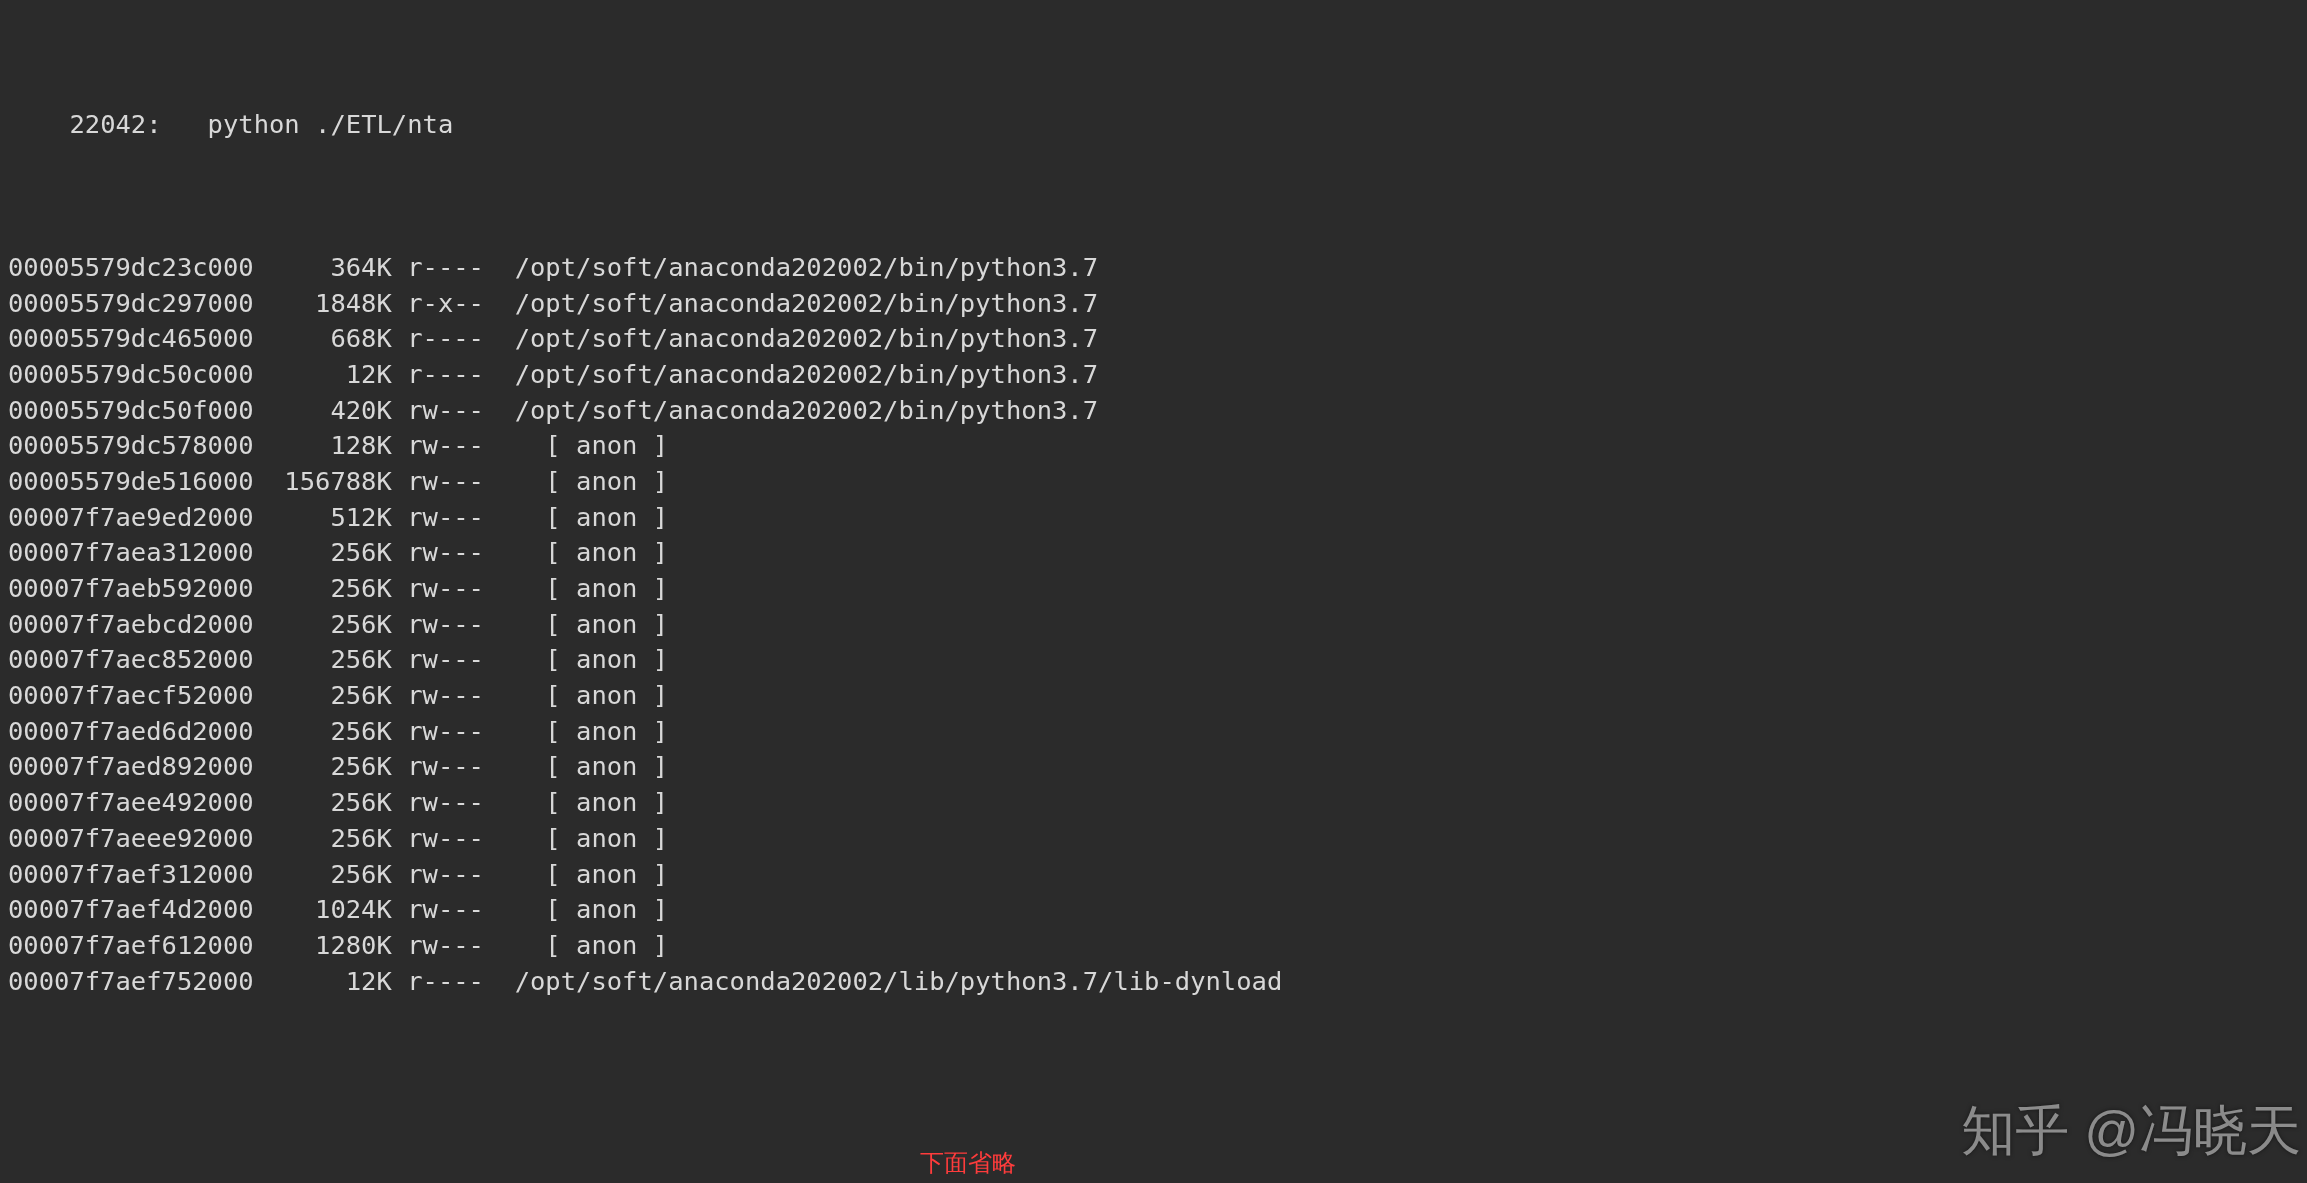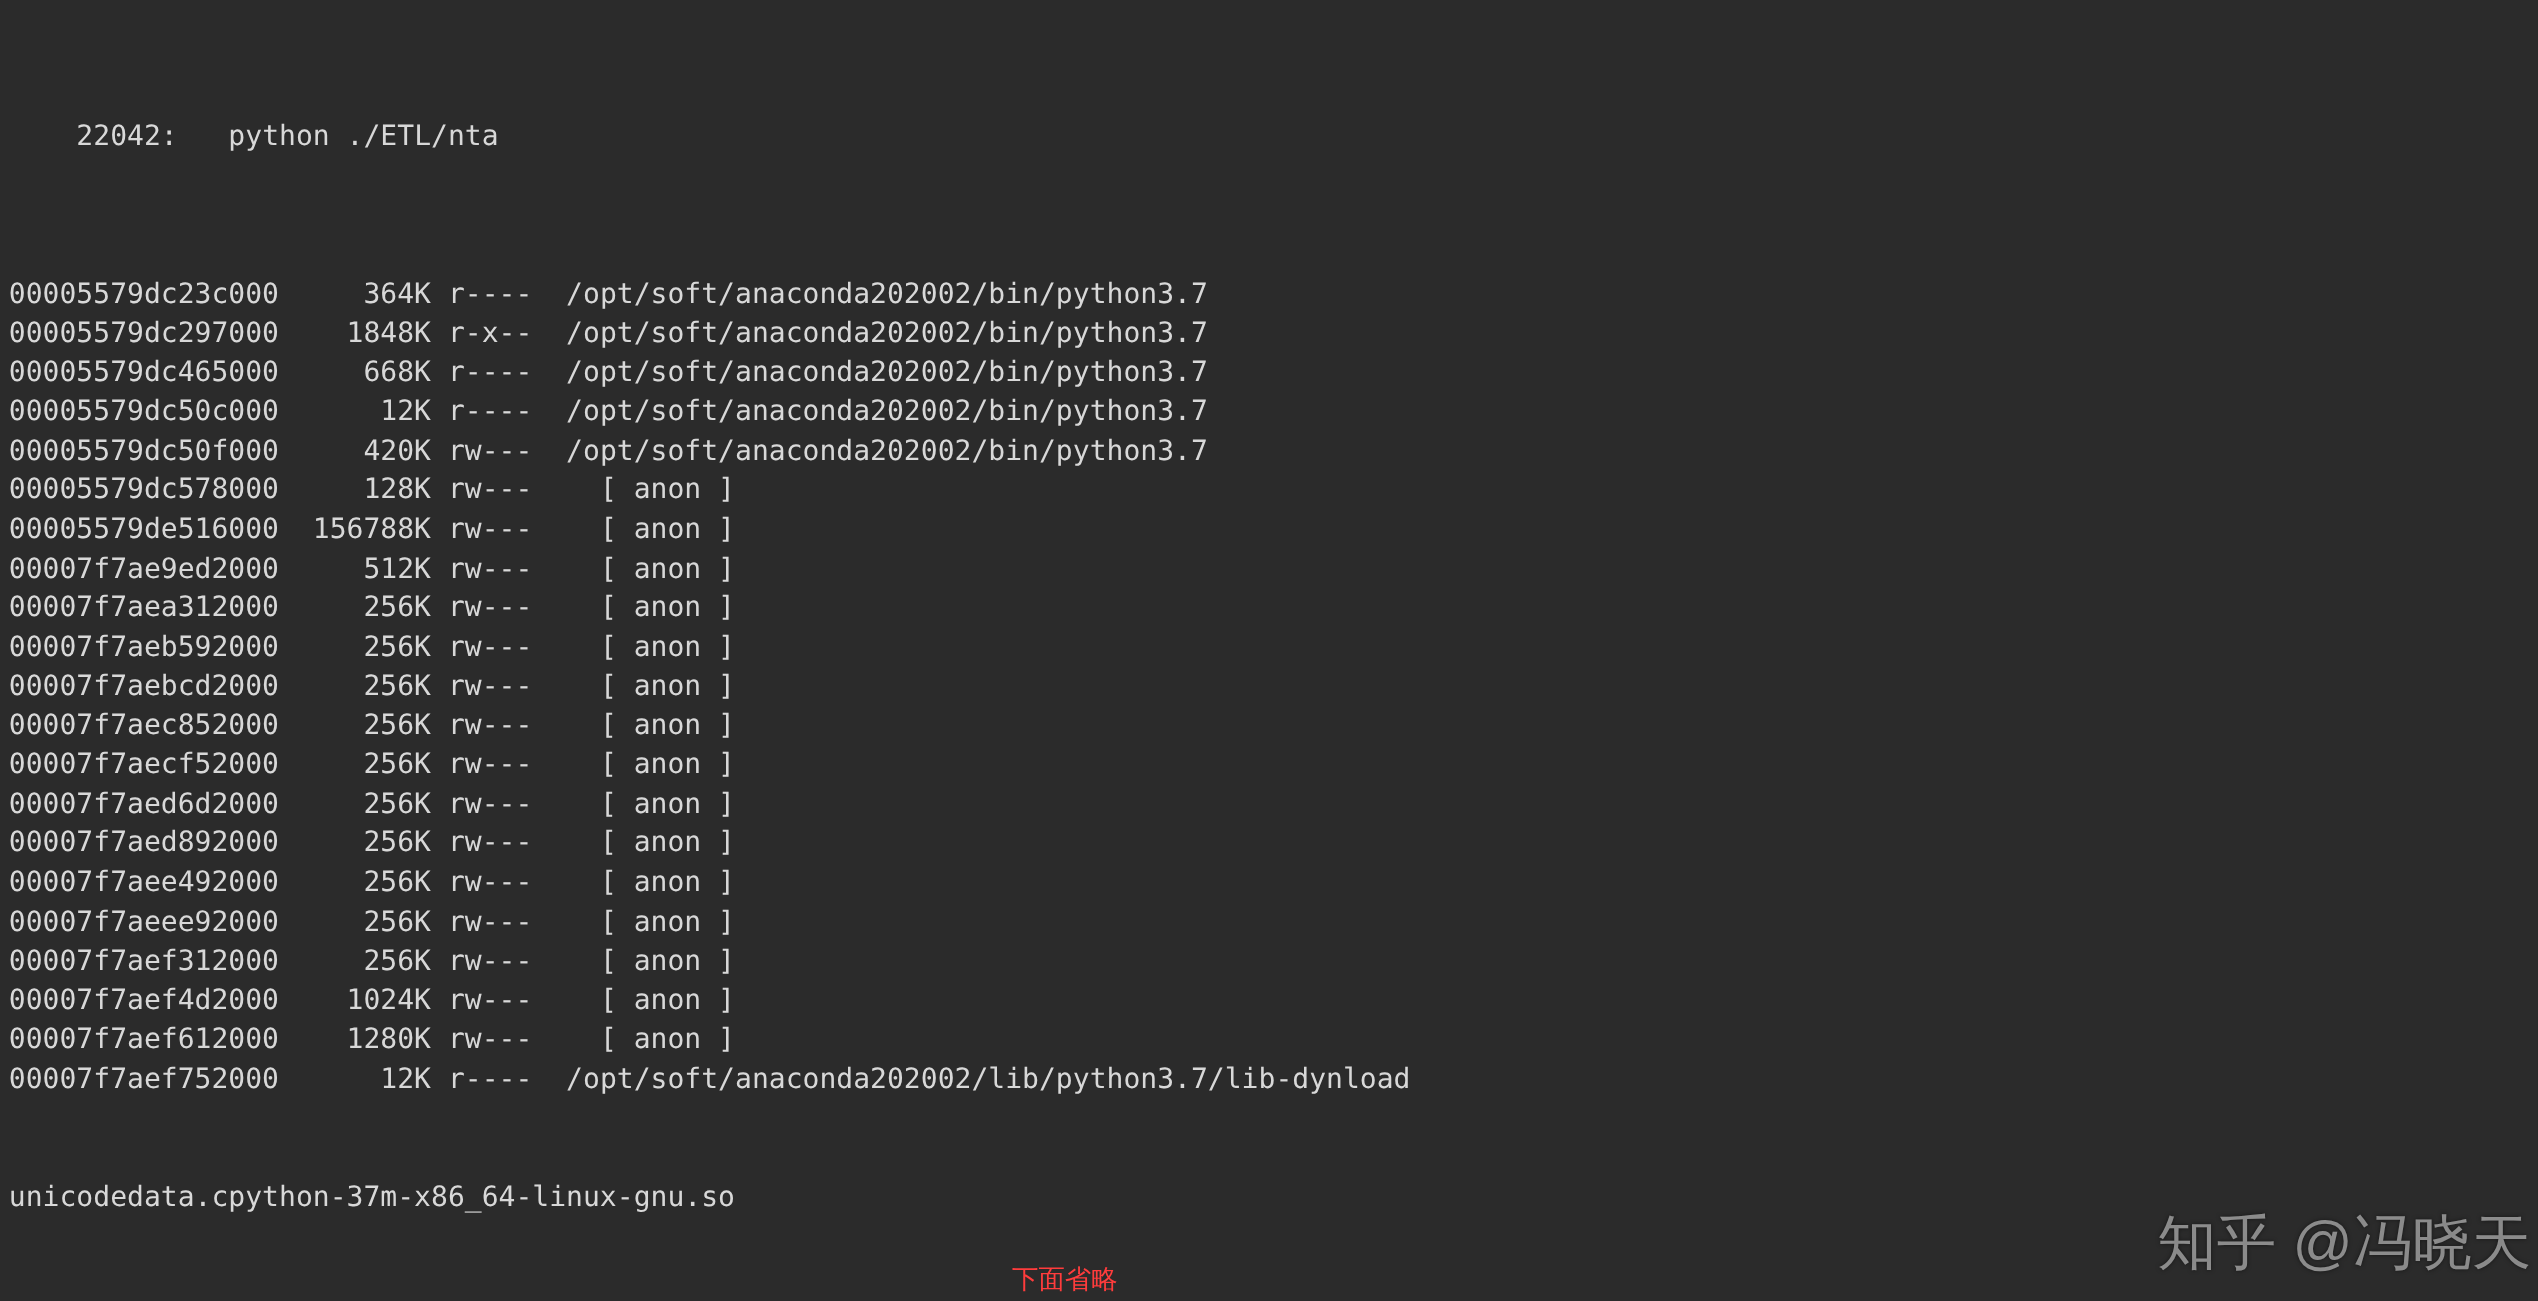--- a/index.html
+++ b/index.html
@@ -42,18 +42,17 @@
   }
 </style>
 </head>
 <body>
 
 <div id="terminal">
   <span class="line">
     <span>22042:</span><span>   </span><span>python ./ETL/nta</span>
   </span>
   <div id="rows-container"><span class="line"><span>00005579dc23c000 </span><span>    364K</span><span> r---- </span><span> /opt/soft/anaconda202002/bin/python3.7</span></span><span class="line"><span>00005579dc297000 </span><span>   1848K</span><span> r-x-- </span><span> /opt/soft/anaconda202002/bin/python3.7</span></span><span class="line"><span>00005579dc465000 </span><span>    668K</span><span> r---- </span><span> /opt/soft/anaconda202002/bin/python3.7</span></span><span class="line"><span>00005579dc50c000 </span><span>     12K</span><span> r---- </span><span> /opt/soft/anaconda202002/bin/python3.7</span></span><span class="line"><span>00005579dc50f000 </span><span>    420K</span><span> rw--- </span><span> /opt/soft/anaconda202002/bin/python3.7</span></span><span class="line"><span>00005579dc578000 </span><span>    128K</span><span> rw--- </span><span>   [ anon ]</span></span><span class="line"><span>00005579de516000 </span><span> 156788K</span><span> rw--- </span><span>   [ anon ]</span></span><span class="line"><span>00007f7ae9ed2000 </span><span>    512K</span><span> rw--- </span><span>   [ anon ]</span></span><span class="line"><span>00007f7aea312000 </span><span>    256K</span><span> rw--- </span><span>   [ anon ]</span></span><span class="line"><span>00007f7aeb592000 </span><span>    256K</span><span> rw--- </span><span>   [ anon ]</span></span><span class="line"><span>00007f7aebcd2000 </span><span>    256K</span><span> rw--- </span><span>   [ anon ]</span></span><span class="line"><span>00007f7aec852000 </span><span>    256K</span><span> rw--- </span><span>   [ anon ]</span></span><span class="line"><span>00007f7aecf52000 </span><span>    256K</span><span> rw--- </span><span>   [ anon ]</span></span><span class="line"><span>00007f7aed6d2000 </span><span>    256K</span><span> rw--- </span><span>   [ anon ]</span></span><span class="line"><span>00007f7aed892000 </span><span>    256K</span><span> rw--- </span><span>   [ anon ]</span></span><span class="line"><span>00007f7aee492000 </span><span>    256K</span><span> rw--- </span><span>   [ anon ]</span></span><span class="line"><span>00007f7aeee92000 </span><span>    256K</span><span> rw--- </span><span>   [ anon ]</span></span><span class="line"><span>00007f7aef312000 </span><span>    256K</span><span> rw--- </span><span>   [ anon ]</span></span><span class="line"><span>00007f7aef4d2000 </span><span>   1024K</span><span> rw--- </span><span>   [ anon ]</span></span><span class="line"><span>00007f7aef612000 </span><span>   1280K</span><span> rw--- </span><span>   [ anon ]</span></span><span class="line"><span>00007f7aef752000 </span><span>     12K</span><span> r---- </span><span> /opt/soft/anaconda202002/lib/python3.7/lib-dynload</span></span></div>
-  <span class="line">unicodedata.cpython-37m-x86_64-linux-gnu.so</span>
 </div>
 
 <div id="omit-note" style="left: 920px; bottom: 2px;">下面省略</div>
 
 <div id="watermark">知乎 @冯晓天</div>
 
 </body></html>

